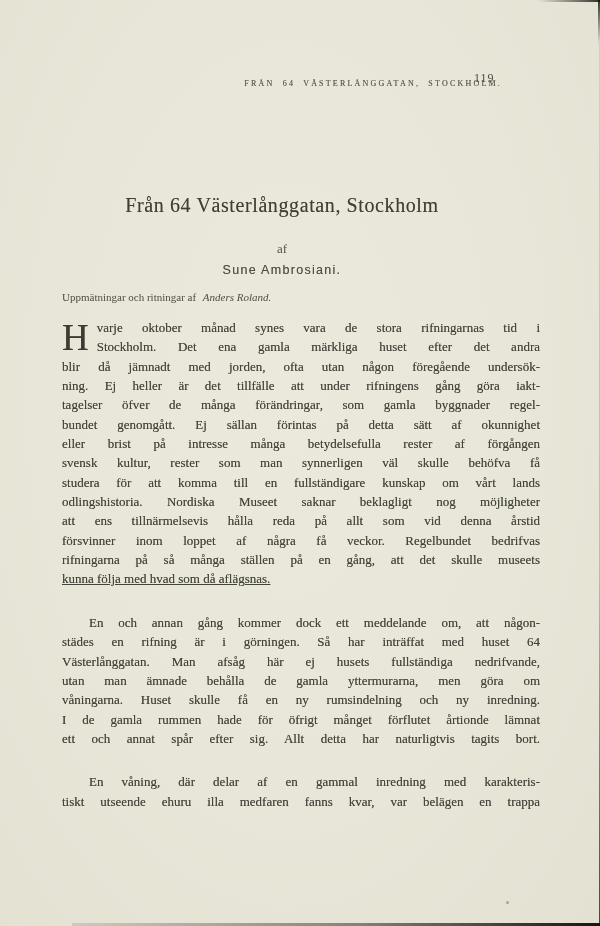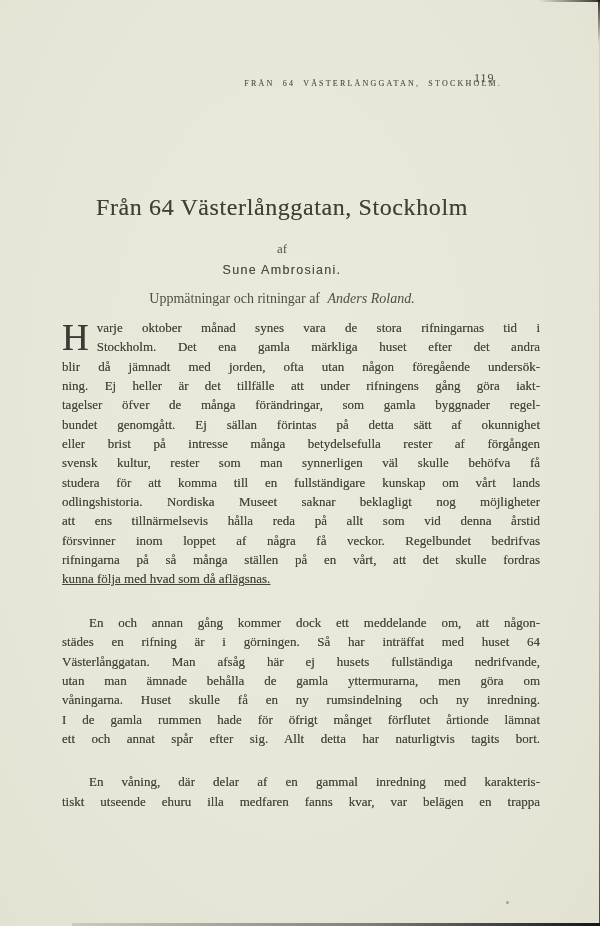--- a/index.html
+++ b/index.html
@@ -23,39 +23,39 @@
     text-shadow: 0 0 0.5px rgba(70,68,58,0.55);
   }
   .page-num {
     position: absolute; left: 474px; top: 71px;
     font-size: 12px; letter-spacing: 1px;
     color: #4c4a40;
   }
   .title {
     position: absolute; left: 62px; top: 194px; width: 440px;
     margin: 0; text-align: center;
-    font-size: 24px; font-weight: 400; letter-spacing: 0.6px;
+    font-size: 20px; font-weight: 400; letter-spacing: 0.6px;
     color: #413f35;
     text-shadow: 0 0 0.5px rgba(65,63,53,0.5);
   }
   .byline {
     position: absolute; left: 62px; top: 241px; width: 440px;
     text-align: center; font-size: 13px; color: #55534a;
   }
   .author {
     position: absolute; left: 62px; top: 263px; width: 440px;
     text-align: center;
     font-family: "Liberation Sans", sans-serif;
     font-size: 12.5px; letter-spacing: 1.3px;
     color: #4e4c44;
     text-shadow: 0 0 0.5px rgba(78,76,68,0.5);
   }
   .credit {
     position: absolute; left: 62px; top: 291px; width: 440px;
-    text-align: center; font-size: 14px; color: #504e44;
+    font-size: 11px; color: #504e44;
   }
   .credit .ital { font-style: italic; margin-left: 4px; }
   .body {
     position: absolute; left: 62px; top: 318px; width: 478px;
     font-size: 13px; line-height: 19.35px;
     color: var(--ink, #45443c);
     text-shadow: 0 0 0.45px rgba(62,60,50,0.6);
   }
   .para { margin: 0; }
   .line { text-align: justify; text-align-last: justify; white-space: normal; }
@@ -113,21 +113,21 @@
         <div class="line">blir då jämnadt med jorden, ofta utan någon föregående undersök-</div>
         <div class="line">ning. Ej heller är det tillfälle att under rifningens gång göra iakt-</div>
         <div class="line">tagelser öfver de många förändringar, som gamla byggnader regel-</div>
         <div class="line">bundet genomgått. Ej sällan förintas på detta sätt af okunnighet</div>
         <div class="line">eller brist på intresse många betydelsefulla rester af förgången</div>
         <div class="line">svensk kultur, rester som man synnerligen väl skulle behöfva få</div>
         <div class="line">studera för att komma till en fullständigare kunskap om vårt lands</div>
         <div class="line">odlingshistoria. Nordiska Museet saknar beklagligt nog möjligheter</div>
         <div class="line">att ens tillnärmelsevis hålla reda på allt som vid denna årstid</div>
         <div class="line">försvinner inom loppet af några få veckor. Regelbundet bedrifvas</div>
-        <div class="line">rifningarna på så många ställen på en vårt, att det skulle fordras</div>
+        <div class="line">rifningarna på så många ställen på en gång, att det skulle museets</div>
         <div class="line endline">kunna följa med hvad som då aflägsnas.</div>
       </div>
       <div class="para">
         <div class="line indent">En och annan gång kommer dock ett meddelande om, att någon-</div>
         <div class="line">städes en rifning är i görningen. Så har inträffat med huset 64</div>
         <div class="line">Västerlånggatan. Man afsåg här ej husets fullständiga nedrifvande,</div>
         <div class="line">utan man ämnade behålla de gamla yttermurarna, men göra om</div>
         <div class="line">våningarna. Huset skulle få en ny rumsindelning och ny inredning.</div>
         <div class="line">I de gamla rummen hade för öfrigt månget förflutet årtionde lämnat</div>
         <div class="line">ett och annat spår efter sig. Allt detta har naturligtvis tagits bort.</div>

